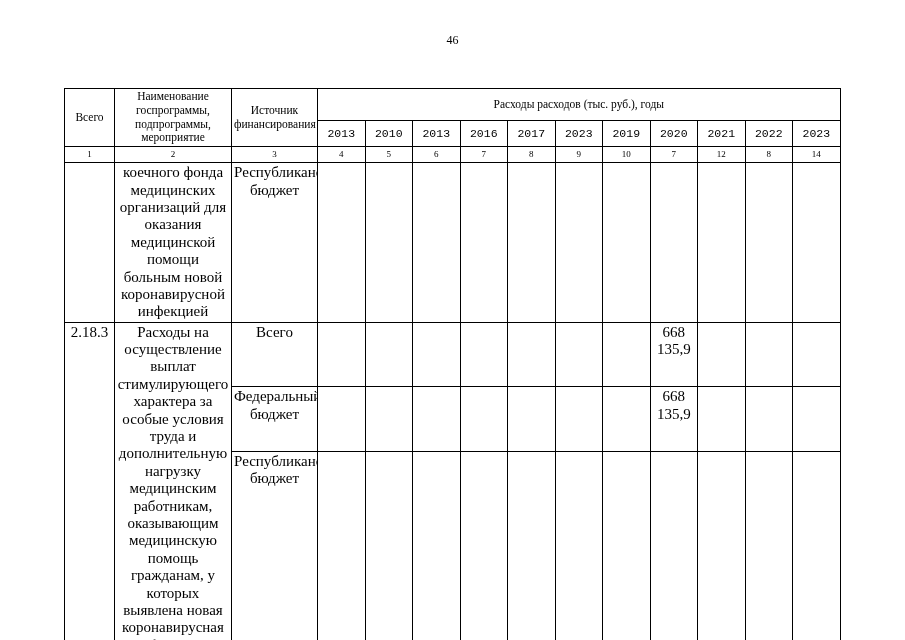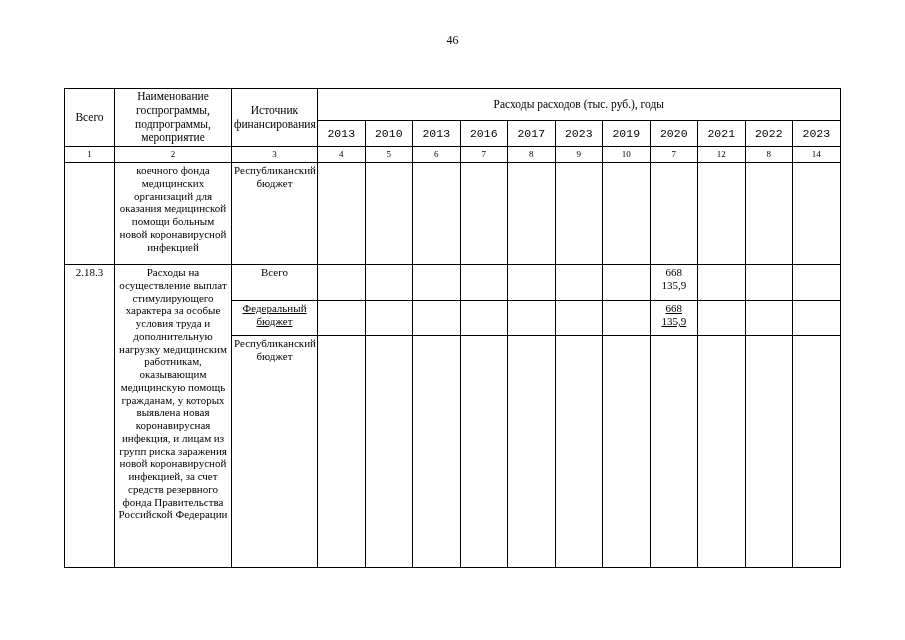--- a/index.html
+++ b/index.html
@@ -22,28 +22,28 @@
     table-layout: fixed;
   }
   .budget th, .budget td {
     border: 1px solid #000;
     font-weight: normal;
     text-align: center;
     padding: 1px 2px;
     overflow: hidden;
   }
   .budget thead th { vertical-align: middle; font-size: 11.5px; line-height: 1.2; }
-  .budget tbody td { vertical-align: top; font-size: 11px; line-height: 1.16; }
+  .budget tbody td { vertical-align: top; font-size: 15px; line-height: 1.16; }
   tr.hdr-main  { height: 30px; }
   tr.hdr-years { height: 24px; font-family: Liberation Mono, monospace; }
   tr.hdr-nums  { height: 16px; }
   tr.hdr-nums th { font-size: 9px; padding: 0; vertical-align: middle; }
   tr.row-a  { height: 102px; }
   tr.row-b1 { height: 36px; }
-  tr.row-b2 { height: 35px; text-decoration: underline; }
+  tr.row-b2 { height: 35px; }
   tr.row-b3 { height: 232px; }
 </style>
 </head>
 <body>
 
 <div class="page">
 
   <div class="page-number">46</div>
 
   <table class="budget">

